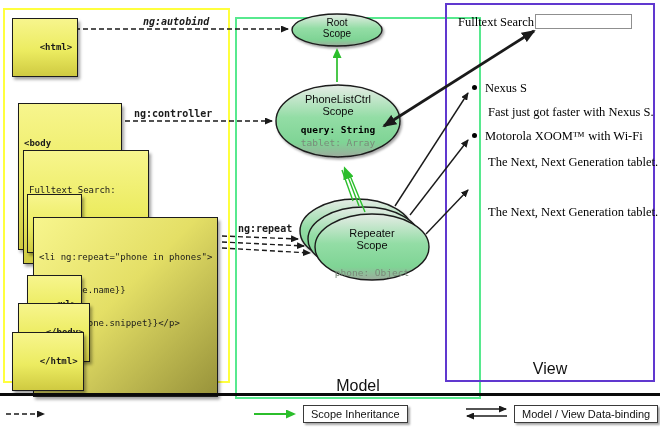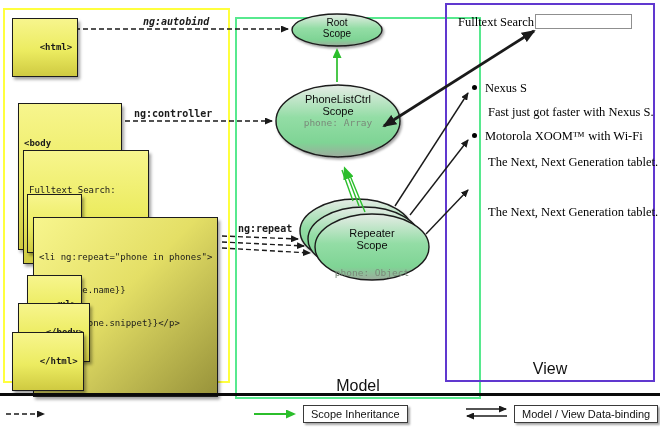--- a/index.html
+++ b/index.html
@@ -182,21 +182,22 @@
   <div class="ng-label" style="left:238px;top:223px;">ng:repeat</div>
 
   <div class="scope-text" style="left:297px;top:17px;width:80px;font-size:10px;line-height:11px;">
     <div>Root</div>
     <div>Scope</div>
   </div>
 
   <div class="scope-text" style="left:278px;top:93px;width:120px;">
     <div>PhoneListCtrl</div>
     <div>Scope</div>
-    <div class="scope-prop prop-gray">phone: Array</div>
+    <div class="scope-prop prop-bold" style="margin-top:7px;">query: String</div>
+    <div class="scope-prop prop-gray">tablet: Array</div>
   </div>
 
   <div class="scope-text" style="left:322px;top:227px;width:100px;">
     <div>Repeater</div>
     <div>Scope</div>
     <div class="scope-prop prop-gray" style="margin-top:16px;">phone: Object</div>
   </div>
 
   <div class="view-label" style="left:458px;top:15px;">Fulltext Search:</div>
   <input class="view-input" style="left: 535px; top: 14px;" type="text" value="">

